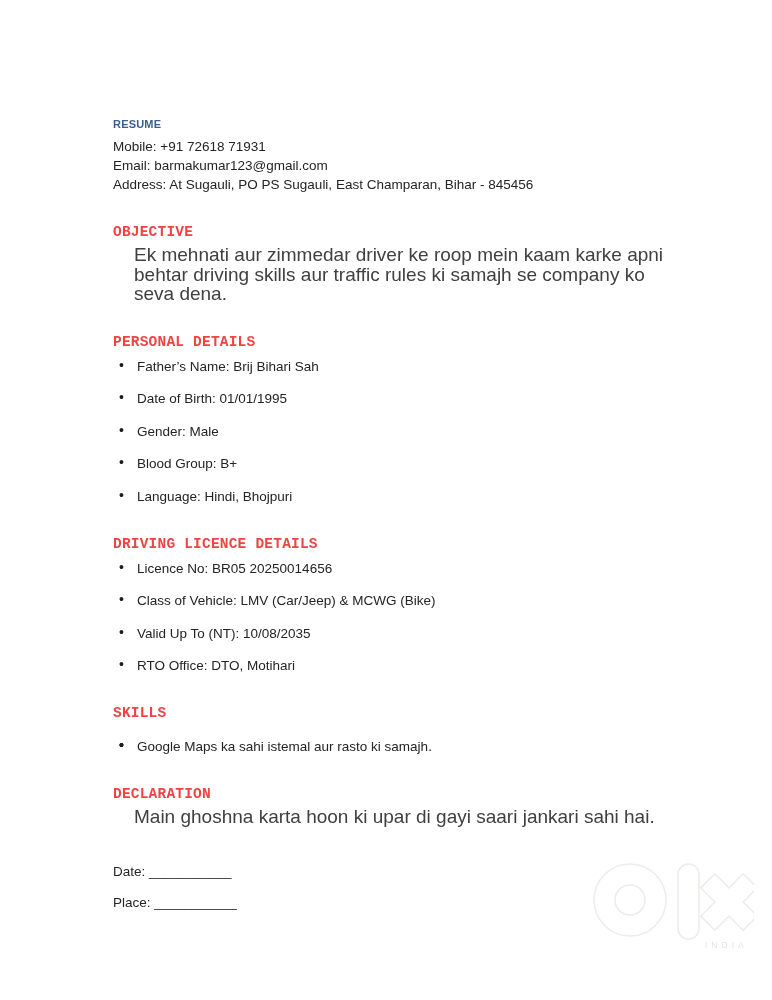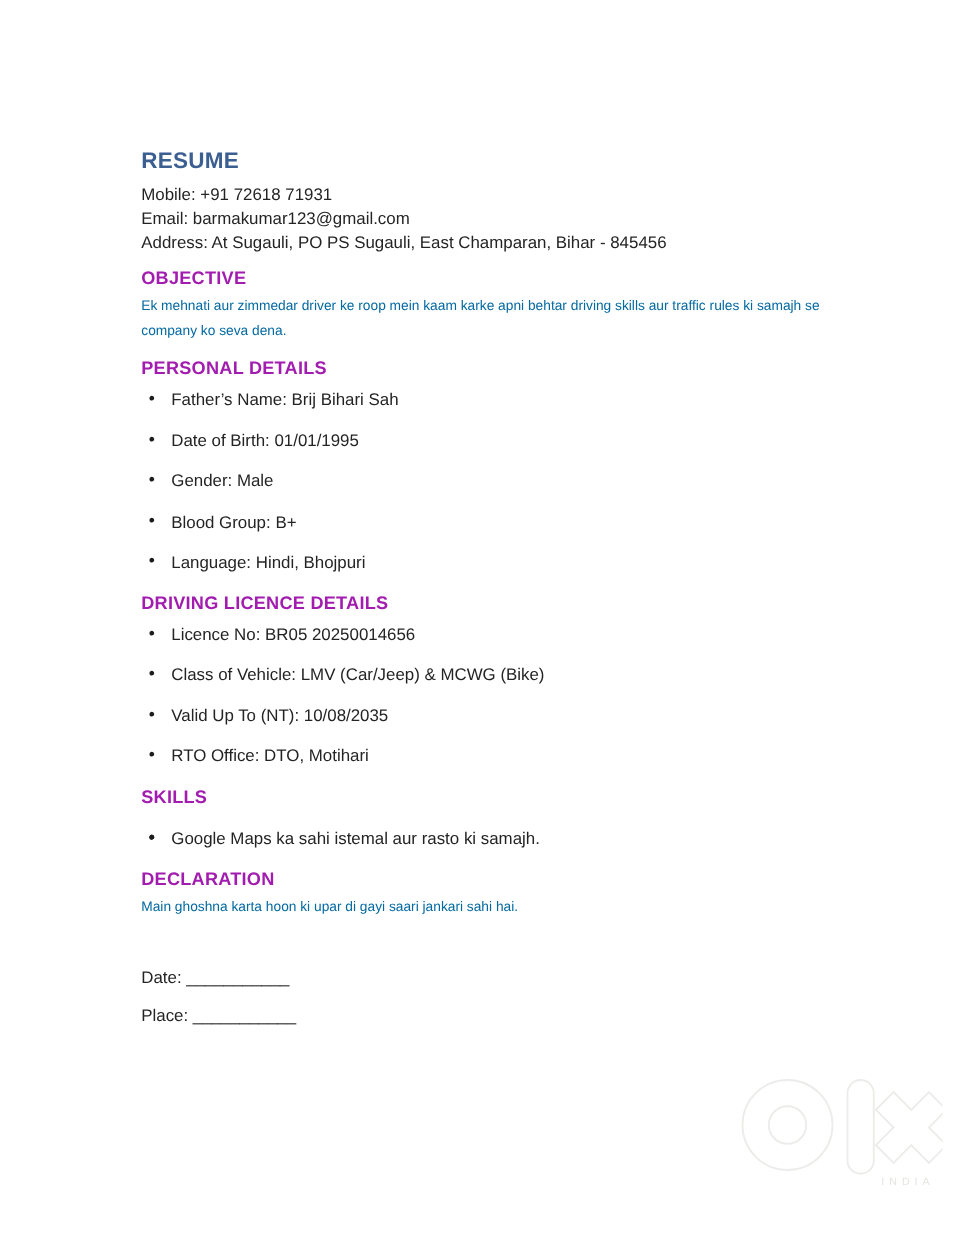--- a/index.html
+++ b/index.html
@@ -11,51 +11,53 @@
     color: #212121;
     overflow: hidden;
   }
   .doc {
     position: absolute;
     top: 118px;
     left: 113px;
     width: 558px;
   }
   .doc-title {
-    font-size: 18px;
+    font-size: 11px;
     font-weight: bold;
     color: #3c5f92;
     letter-spacing: 0.2px;
     margin-bottom: 7px;
   }
   .candidate-name {
     font-size: 13.5px;
     font-weight: bold;
     color: #1c1c1c;
     line-height: 19px;
   }
   .contact-line {
     font-size: 13.5px;
     line-height: 19px;
     color: #242424;
   }
   .section-heading {
     font-size: 14.5px;
     font-weight: bold;
-    color: #a21caf;
+    color: #ef4444;
     letter-spacing: 0.2px;
-    margin-top: 10px;
+    margin-top: 28px;
     margin-bottom: 3px;
     line-height: 20px;
+    font-family: Liberation Mono, monospace;
   }
   .para {
-    font-size: 11px;
+    font-size: 19px;
     line-height: 19.5px;
-    color: #0369a1;
+    color: #404040;
     max-width: 556px;
+    margin-left: 21px;
   }
   ul.bullet-list {
     list-style: none;
     margin: 5px 0 0 0;
   }
   ul.bullet-list li {
     position: relative;
     padding-left: 24px;
     font-size: 13.5px;
     line-height: 19px;

